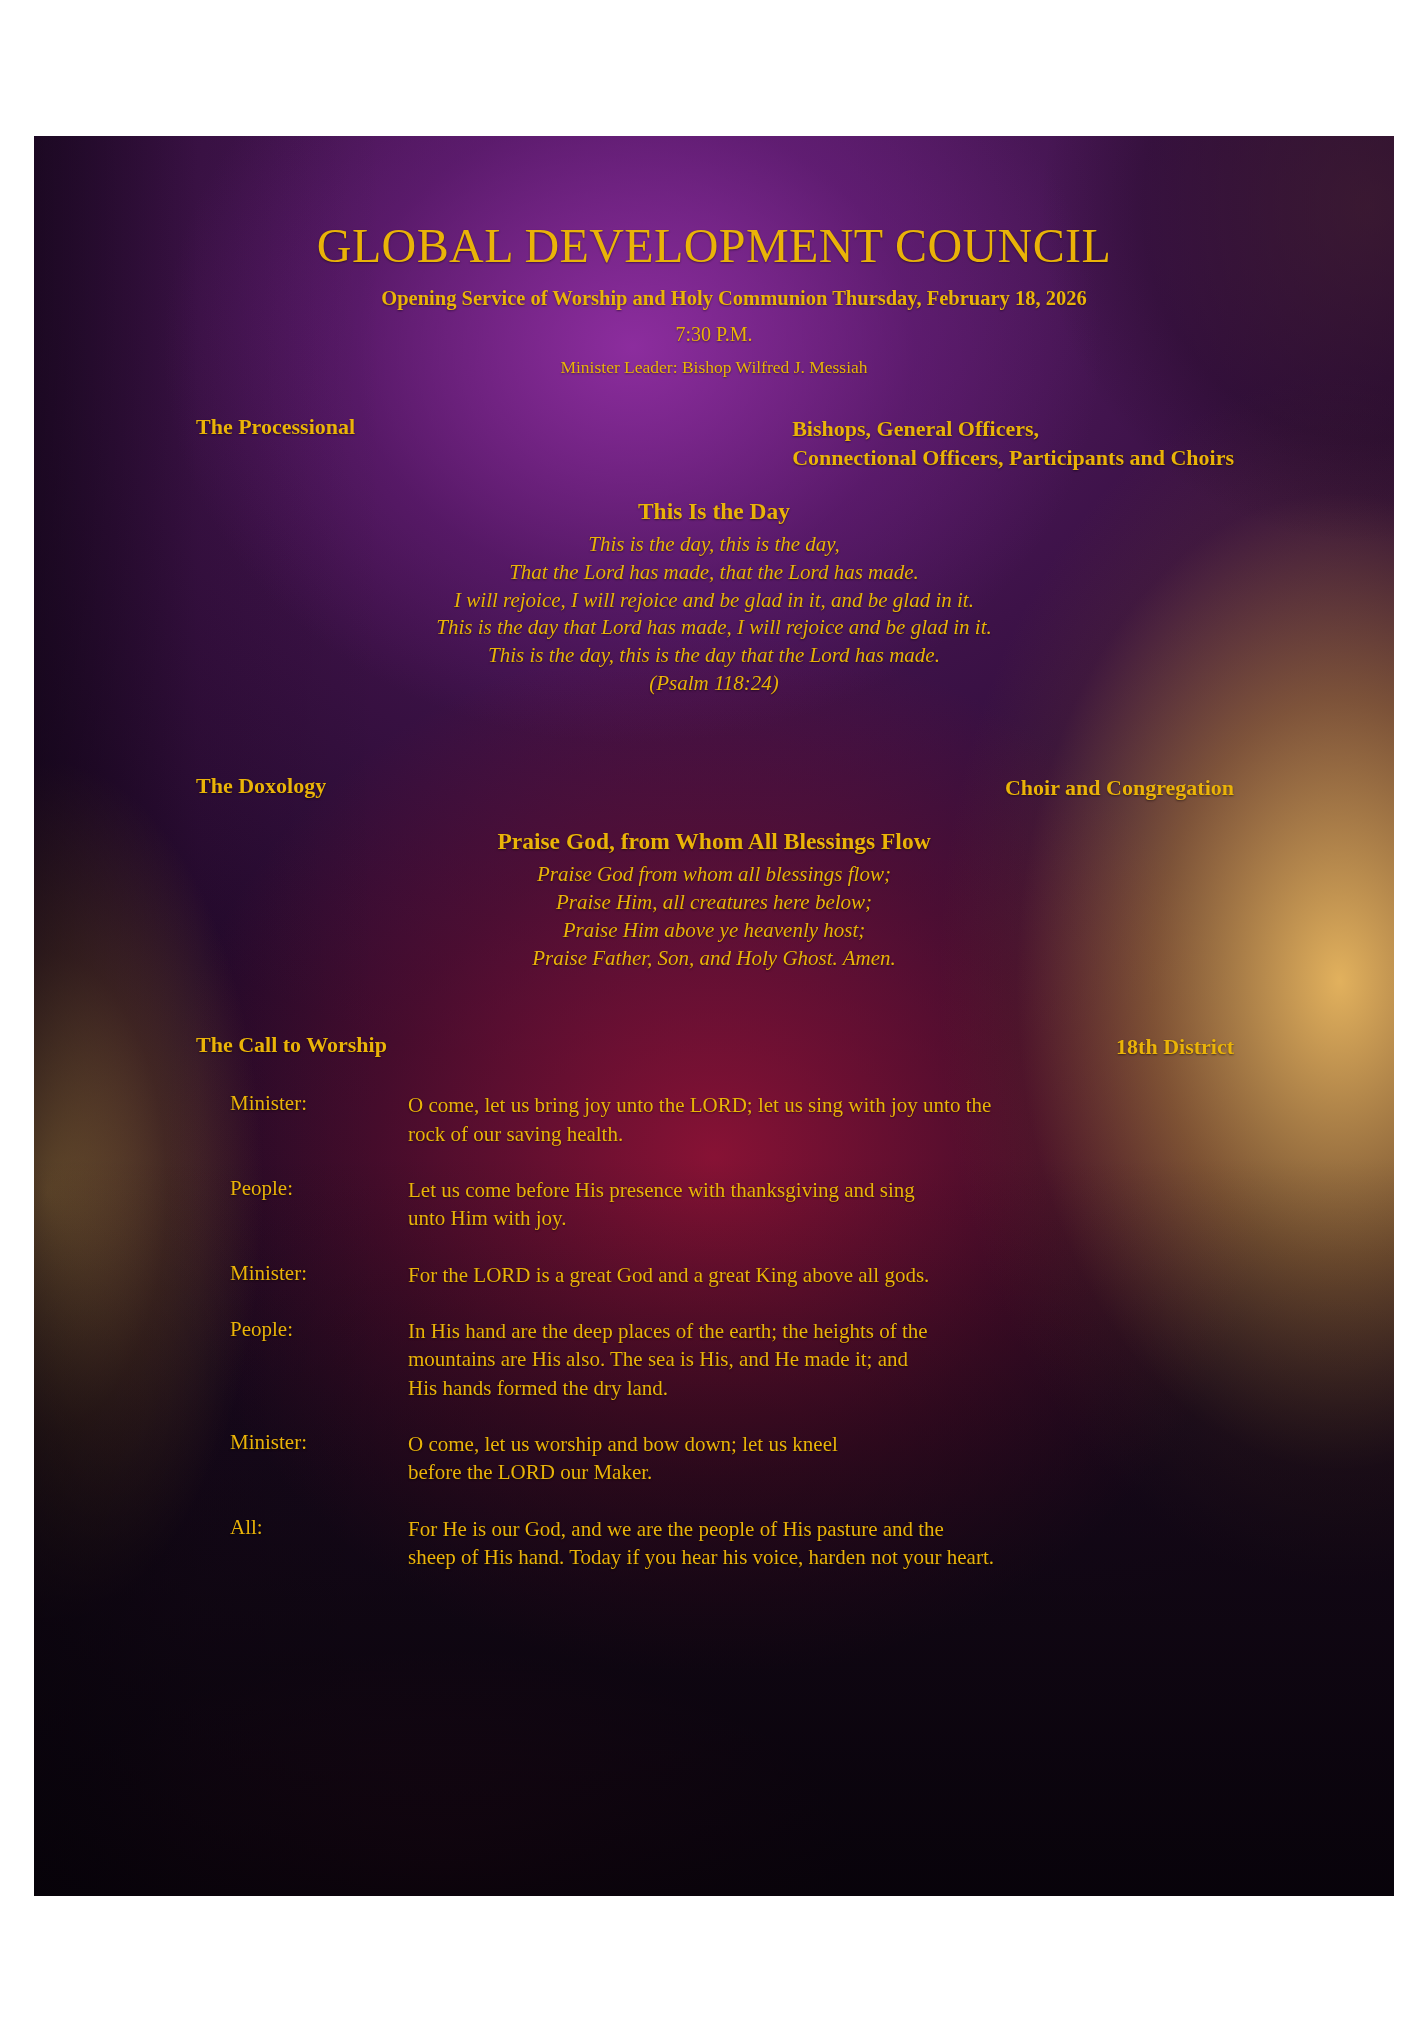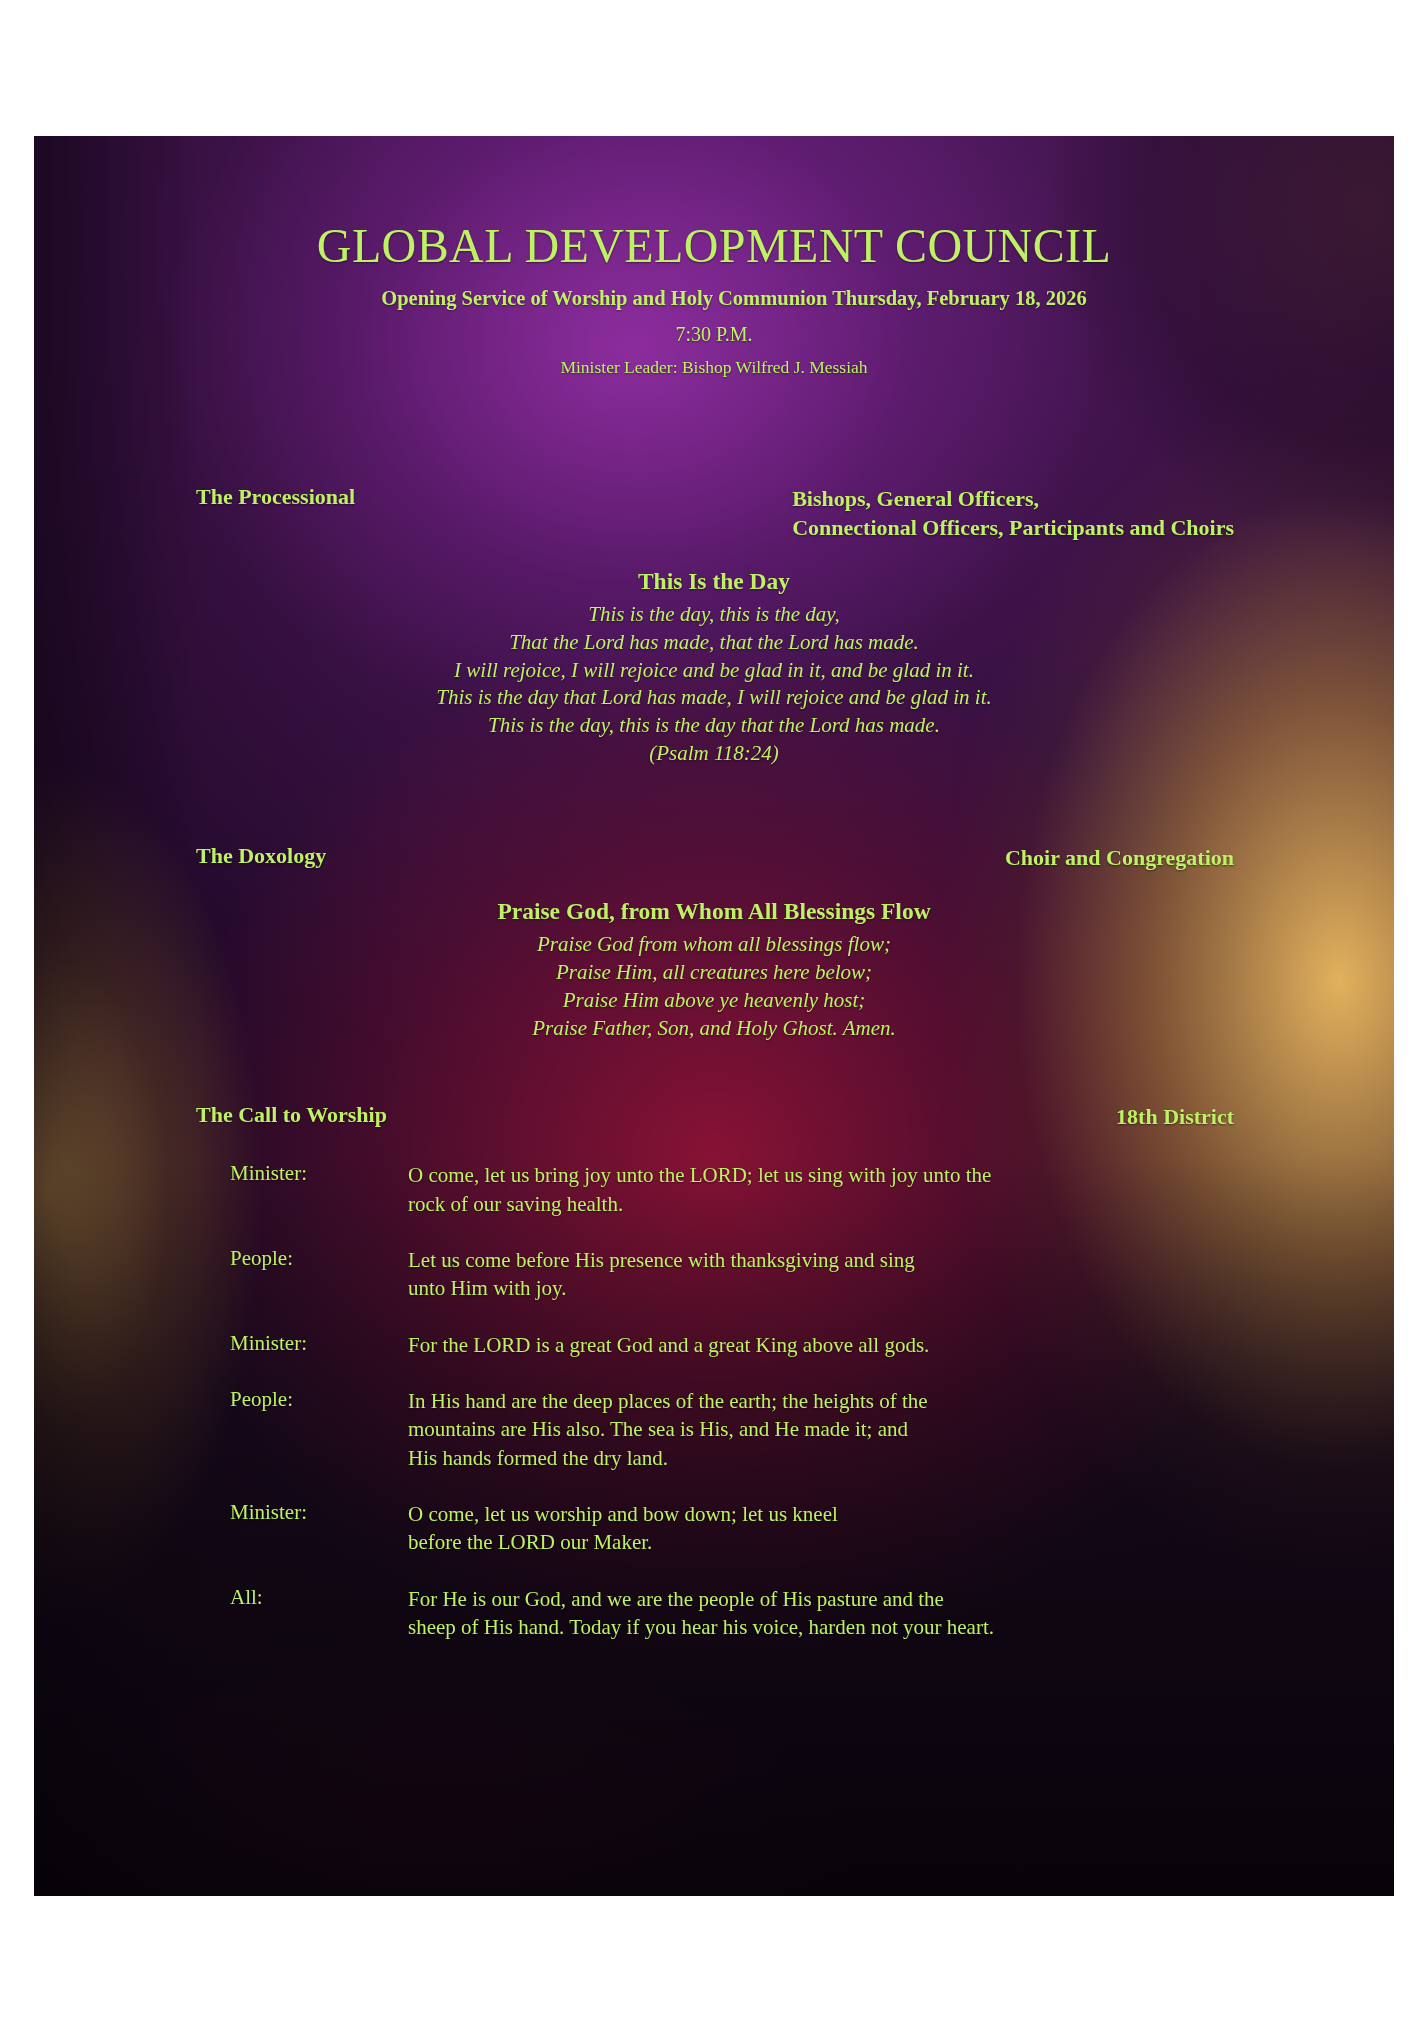--- a/index.html
+++ b/index.html
@@ -71,21 +71,21 @@
       radial-gradient(30% 24% at 98% 4%, rgba(60,30,40,0.6) 0%, rgba(20,8,16,0.25) 55%, rgba(0,0,0,0) 80%);
   }
   .bg-bottomglow {
     background:
       radial-gradient(40% 16% at 30% 98%, rgba(120,25,60,0.35) 0%, rgba(40,10,25,0) 75%);
   }
 
   .content {
     position: relative;
     z-index: 5;
-    color: #bef264;
+    color: #eab308;
     padding: 0;
   }
 
   .title {
     text-align: center;
     font-size: 48px;
     letter-spacing: 0.4px;
     margin: 82px 0 0 0;
     font-weight: normal;
     text-shadow: 0 1px 2px rgba(0,0,0,0.45);
@@ -121,21 +121,21 @@
     text-shadow: 0 1px 2px rgba(0,0,0,0.5);
   }
   .order-row .left {
     white-space: nowrap;
   }
   .order-row .right {
     text-align: left;
     line-height: 1.32;
   }
 
-  .row-processional { margin-top: 106px; }
+  .row-processional { margin-top: 36px; }
   .row-doxology { margin-top: 76px; }
   .row-call { margin-top: 60px; }
 
   .hymn-block {
     text-align: center;
     margin-top: 26px;
     text-shadow: 0 1px 2px rgba(0,0,0,0.5);
   }
   .hymn-title {
     font-size: 23.5px;

